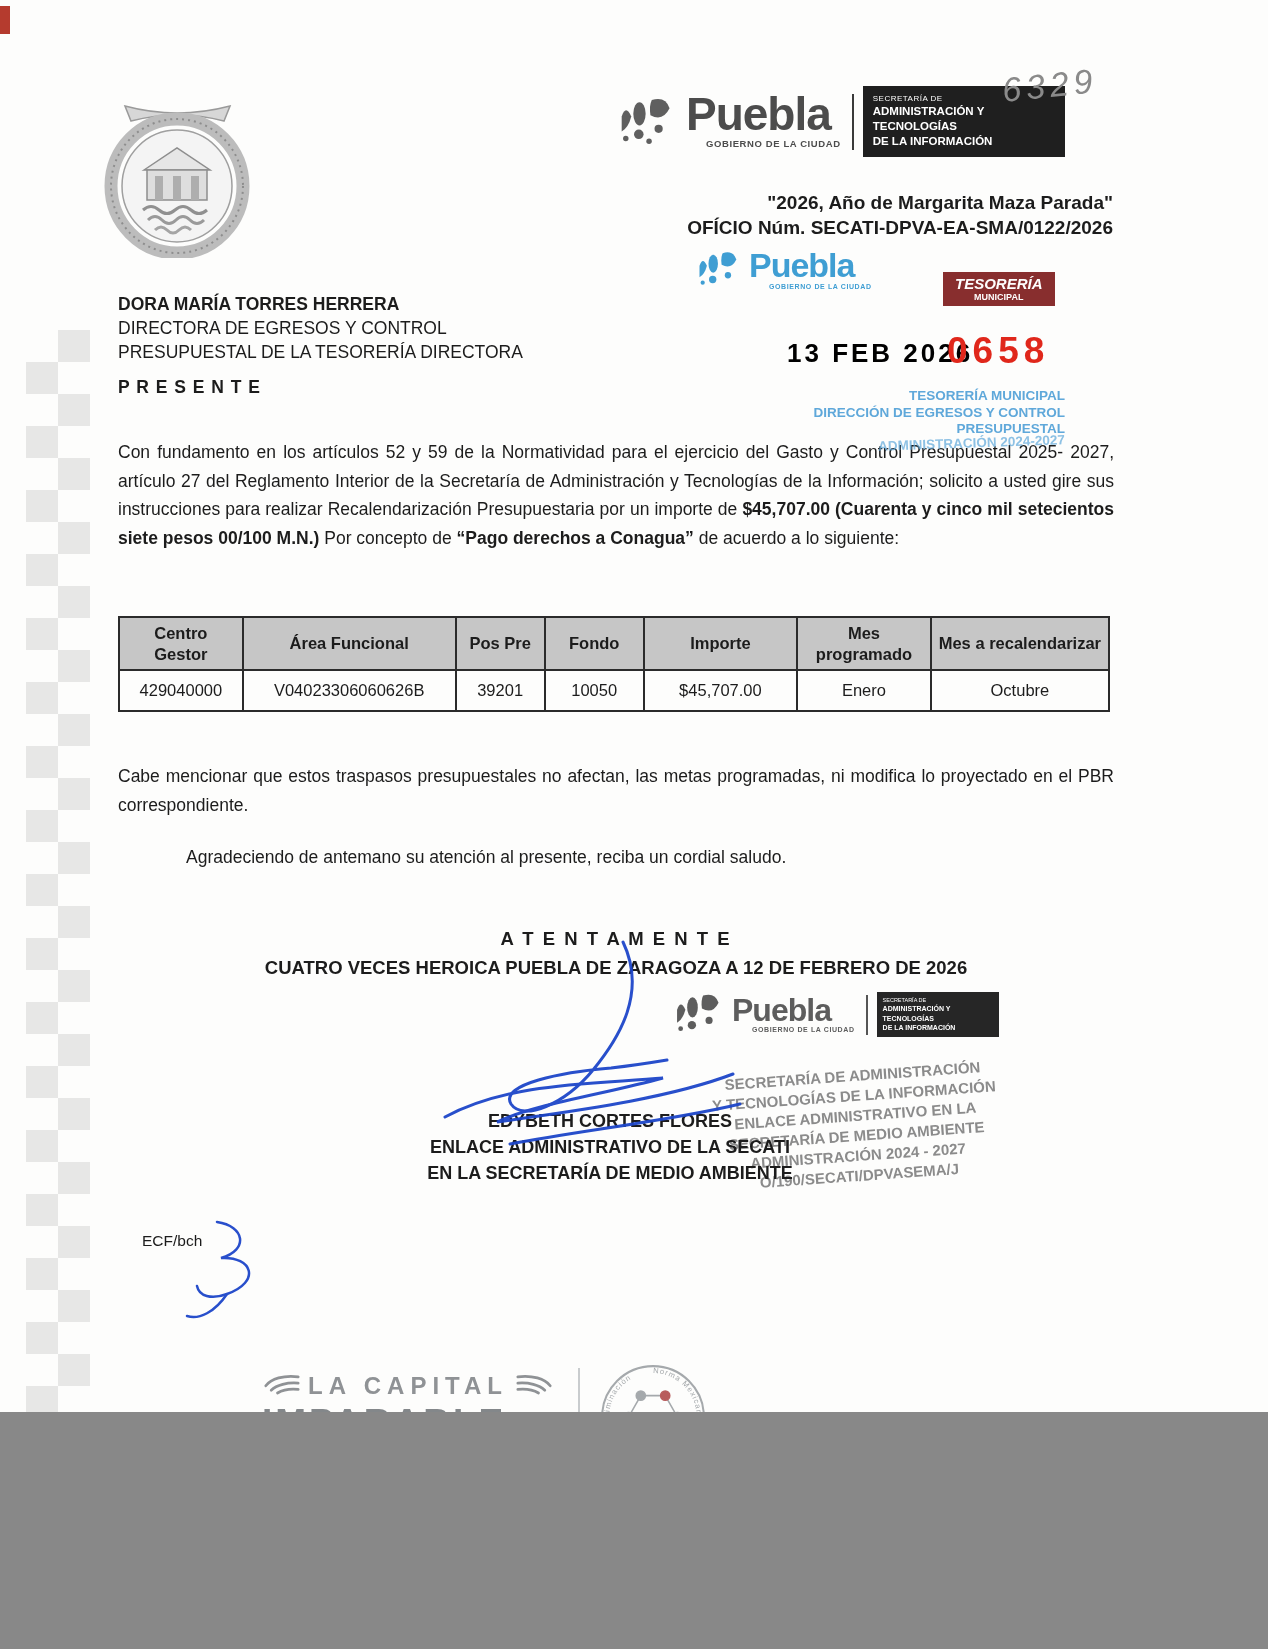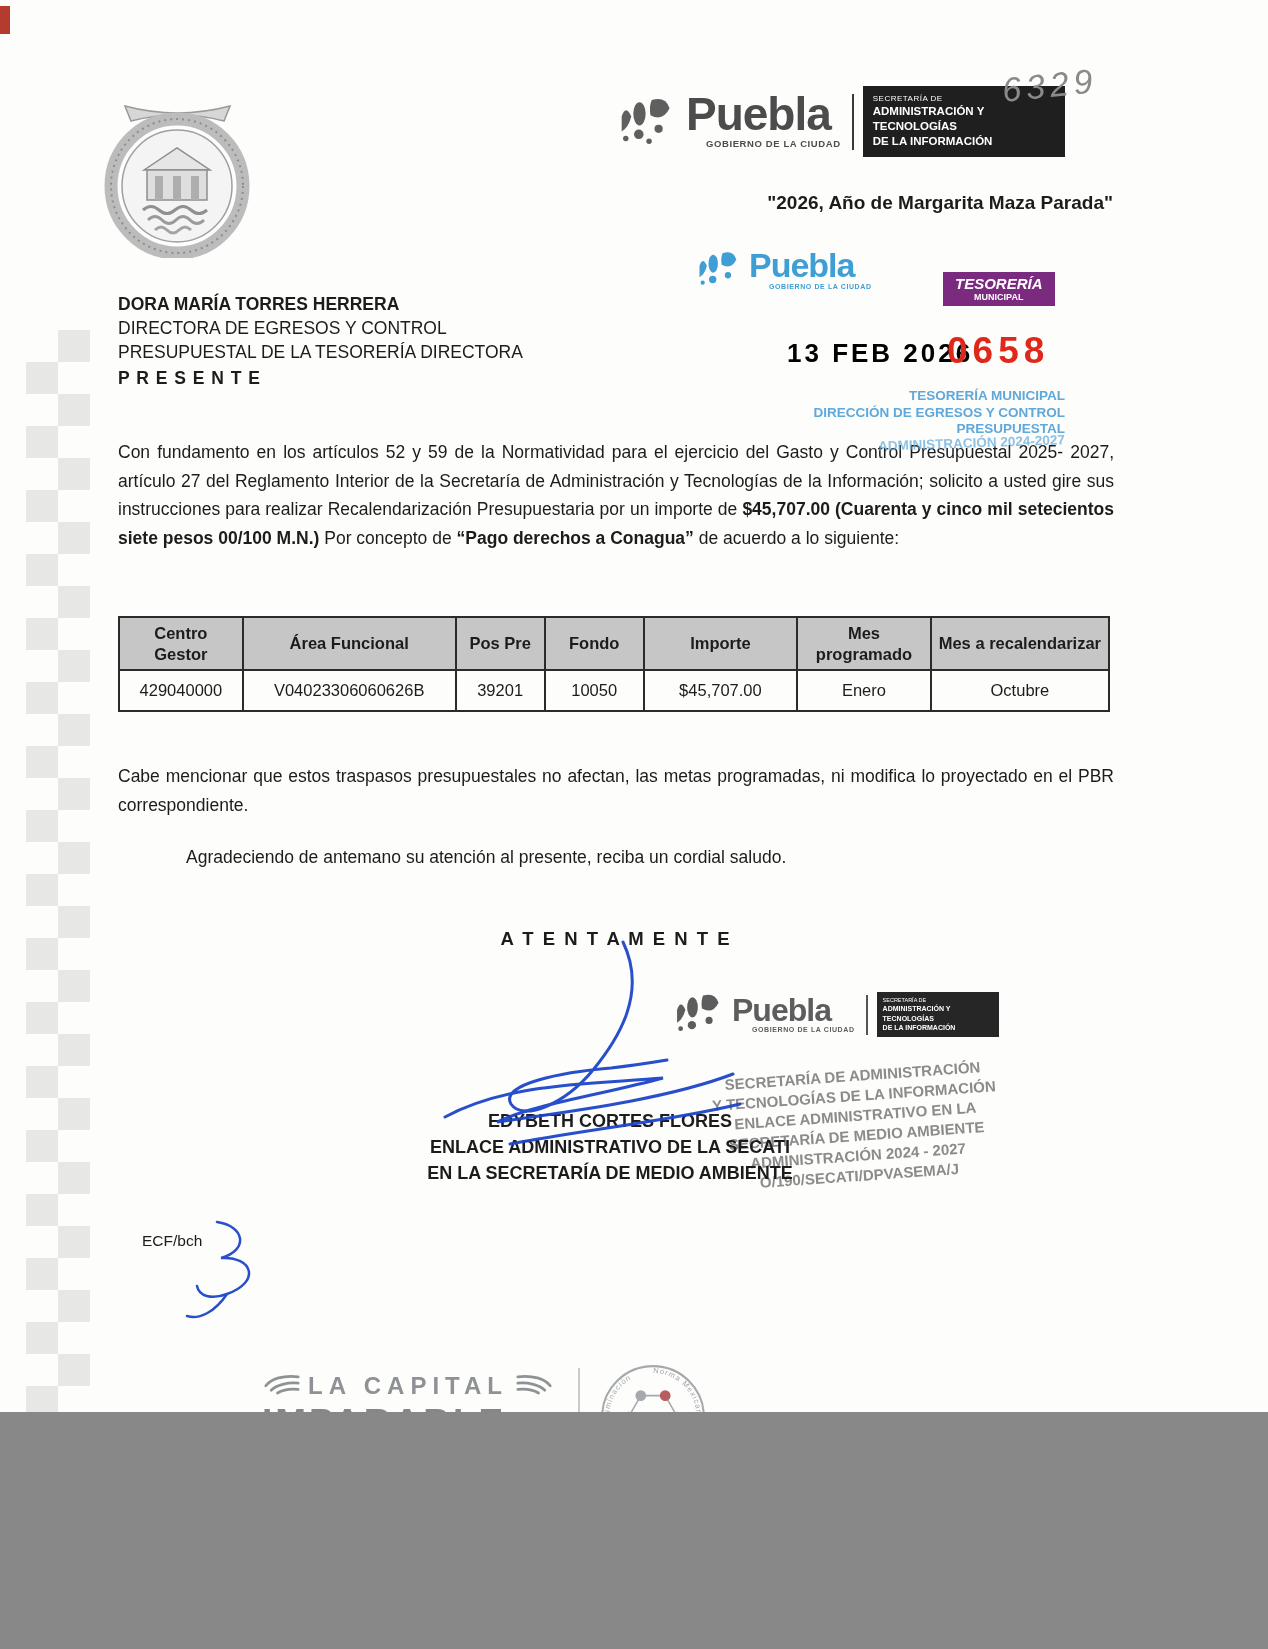--- a/index.html
+++ b/index.html
@@ -41,28 +41,28 @@
   .header-badge .b2, .header-badge .b3 { font-size:11.5px; font-weight:bold; }
 
   .handwritten { position:absolute; left:1002px; top:66px; font-size:34px; color:#8a8a8a;
     font-style:italic; letter-spacing:5px; transform:rotate(-6deg); }
 
   .legend { position:absolute; left:480px; right:155px; top:190px; text-align:right;
     font-weight:bold; font-size:19px; line-height:25px; }
 
   .recipient { position:absolute; left:118px; top:292px; font-size:17.5px; line-height:24px; }
   .recipient .r-name { font-weight:bold; }
-  .recipient .r-presente { font-weight:bold; margin-top:2px; letter-spacing:1px; }
+  .recipient .r-presente { font-weight:bold; margin-top:11px; letter-spacing:1px; }
 
   
   .t-stamp { position:absolute; left:695px; top:250px; width:410px; height:210px; z-index:2; }
   .t-brand { display:flex; align-items:center; color:#2f96d0; opacity:.92; }
   .t-brand .brand-name { font-size:34px; color:#2f96d0; }
   .t-brand .brand-tagline { font-size:7px; color:#2f96d0; margin-top:2px; }
-  .t-badge { position:absolute; left:248px; top:22px; background:#701a75; color:#fff;
+  .t-badge { position:absolute; left:248px; top:22px; background:#7f1d1d; color:#fff;
     padding:4px 12px; text-align:center; line-height:1.1; opacity:.92; }
   .t-badge .tb1 { font-size:15px; font-weight:bold; font-style:italic; }
   .t-badge .tb2 { font-size:9px; font-weight:bold; }
   .t-date { position:absolute; left:92px; top:88px; color:#000000; font-weight:bold;
     font-size:26px; letter-spacing:3px; }
   .t-folio { position:absolute; left:252px; top:80px; color:#e0271b; font-weight:bold;
     font-size:37px; letter-spacing:5px; }
   .t-lines { position:absolute; left:40px; top:138px; width:330px; text-align:right;
     color:#5fa8da; font-weight:bold; font-size:13.5px; line-height:16.5px; }
   .t-lines .tl4 { opacity:.7; transform:rotate(-2deg); }
@@ -159,20 +159,21 @@
       <div class="b1">SECRETARÍA DE</div>
       <div class="b2">ADMINISTRACIÓN Y TECNOLOGÍAS</div>
       <div class="b3">DE LA INFORMACIÓN</div>
     </div>
   </div>
 
   <div class="handwritten">6329</div>
 
   <div class="legend">
     <div>"2026, Año de Margarita Maza Parada"</div>
+    <div>OFÍCIO Núm. SECATI-DPVA-EA-SMA/0122/2026</div>
   </div>
 
   <div class="recipient">
     <div class="r-name">DORA MARÍA TORRES HERRERA</div>
     <div>DIRECTORA DE EGRESOS Y CONTROL</div>
     <div>PRESUPUESTAL DE LA TESORERÍA DIRECTORA</div>
     <div class="r-presente">P R E S E N T E</div>
   </div>
 
   <div class="t-stamp">
@@ -244,20 +245,21 @@
         </tr>
       </tbody>
     </table>
   </div>
 
   <div class="par2">Cabe mencionar que estos traspasos presupuestales no afectan, las metas programadas, ni modifica lo proyectado en el PBR correspondiente.</div>
   <div class="par3">Agradeciendo de antemano su atención al presente, reciba un cordial saludo.</div>
 
   <div class="atent-block">
     <div class="a1">A T E N T A M E N T E</div>
+    <div class="a2">CUATRO VECES HEROICA PUEBLA DE ZARAGOZA A 12 DE FEBRERO DE 2026</div>
   </div>
 
   <svg class="sig-svg" viewBox="0 0 330 250">
     <g fill="none" stroke="#1d46c9" stroke-width="3" stroke-linecap="round" opacity=".95">
       <path d="M208 10 C 232 60, 205 105, 178 138 C 150 172, 108 190, 96 172 C 84 152, 148 140, 196 136 C 222 133, 240 130, 252 128"></path>
       <path d="M30 185 C 95 150, 180 152, 248 146 C 190 162, 120 172, 82 190 C 150 180, 250 168, 318 142"></path>
       <path d="M95 212 C 170 198, 260 188, 325 172"></path>
     </g>
   </svg>
 

